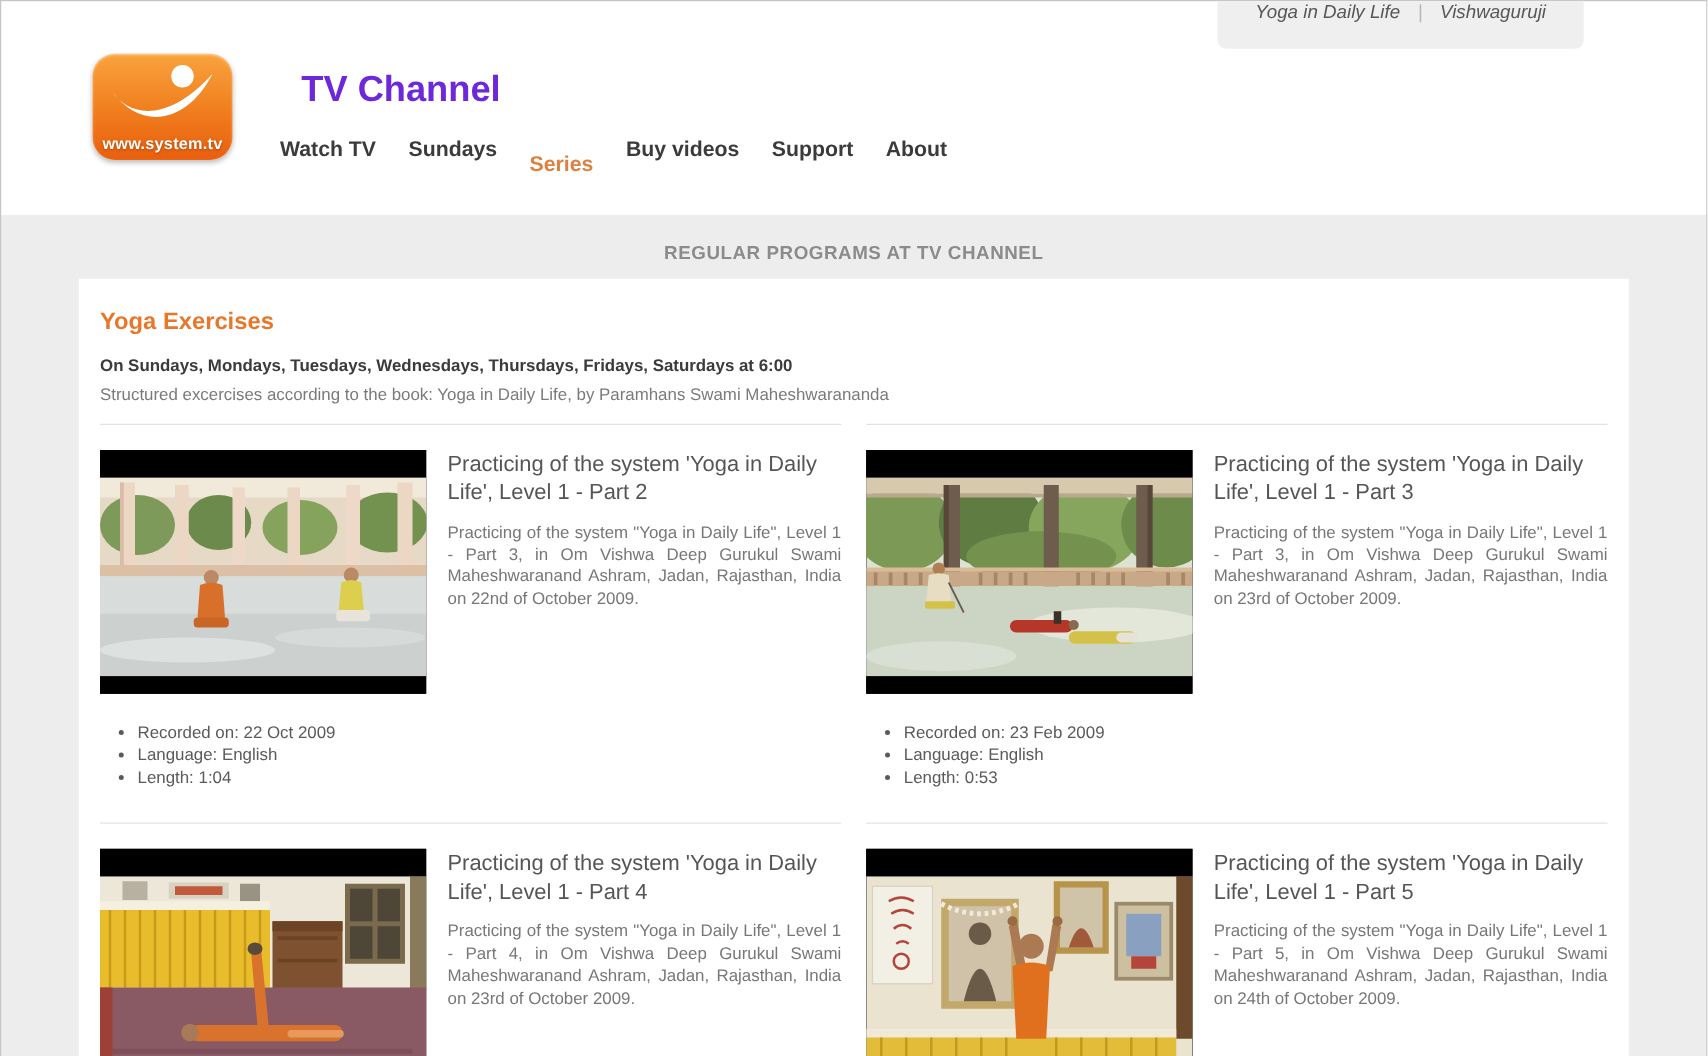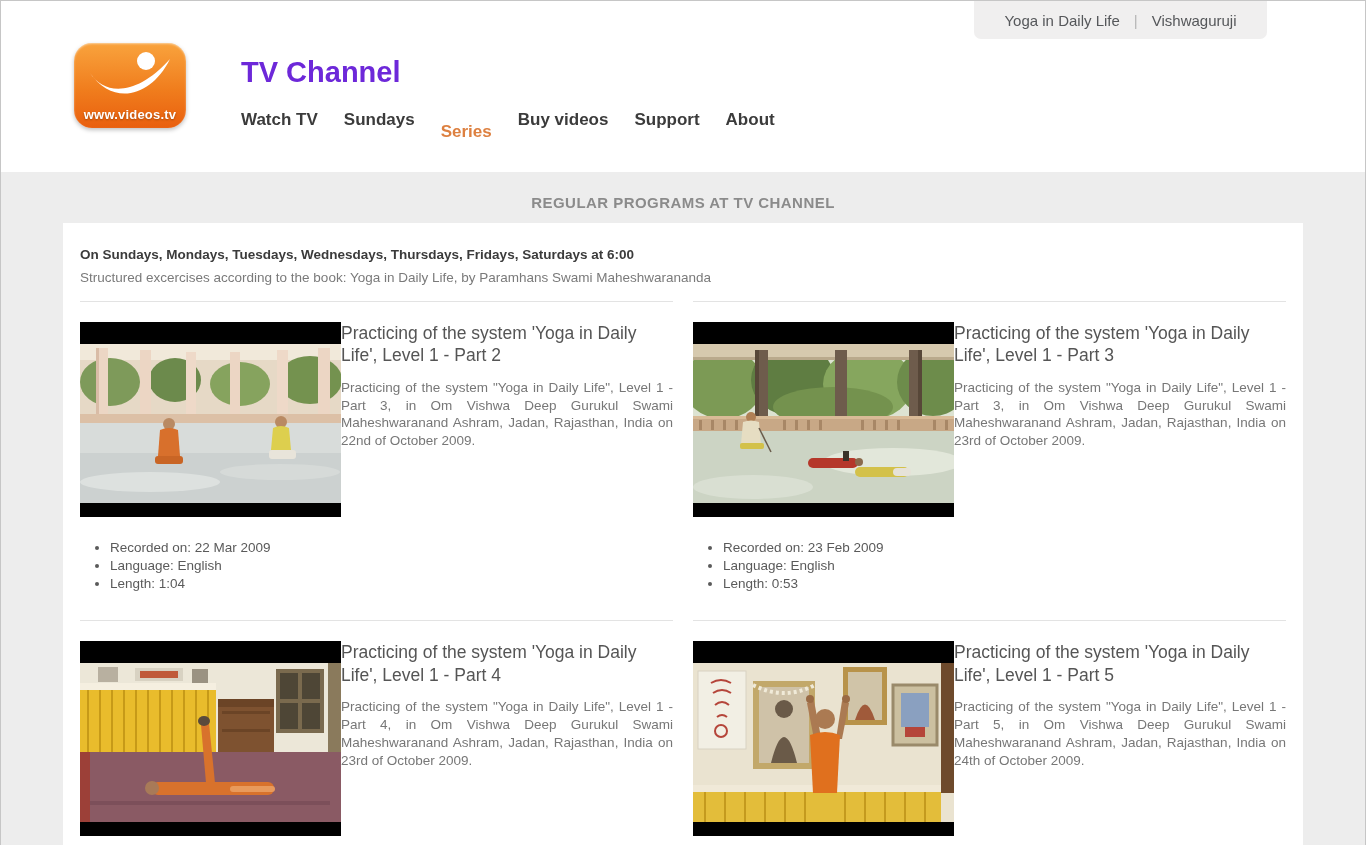--- a/index.html
+++ b/index.html
@@ -4,50 +4,50 @@
 <style>
   * { margin:0; padding:0; box-sizing:border-box; }
   html,body { width:1366px; height:845px; overflow:hidden; background:#fff; }
   body { font-family:"Liberation Sans","DejaVu Sans",sans-serif; color:#555; }
   .viewport { width:1366px; height:845px; overflow:hidden; border:1px solid #c6c6c6; border-bottom:none; position:relative; background:#ededed; }
 
   
   .header { height:171px; background:#fff; position:relative; }
   .topbar { position:absolute; top:0; right:98px; width:293px; height:38px;
             background:#f0efef; border-radius:0 0 7px 7px;
-            display:flex; align-items:center; justify-content:center; gap:14px;
-            font-size:15px; color:#55575a; }
+            display:flex; justify-content:center; gap:14px;
+            font-size:15px; color:#55575a;font-style:italic; }
   .topbar a { color:#55575a; text-decoration:none; cursor:pointer; }
   .topbar .sep { color:#b5b5b5; }
 
   .logo { position:absolute; left:73px; top:42px; width:112px; height:85px;
           background:linear-gradient(180deg,#f9a33d 0%,#f07d1d 55%,#e95f0e 100%);
           border-radius:18px; box-shadow:0 2px 4px rgba(0,0,0,.25), inset 0 1px 2px rgba(255,255,255,.5);
           display:flex; flex-direction:column; align-items:center; justify-content:flex-end; padding-bottom:6px; }
   .logo svg { position:absolute; top:8px; left:10px; }
   .logo .logo-url { font-size:13px; font-weight:bold; color:#fff; text-shadow:0 1px 2px rgba(120,50,0,.6); letter-spacing:.2px; }
 
   .site-title { position:absolute; left:240px; top:55px; font-size:29px; font-weight:bold; color:#6d28d9; }
-  .main-nav { position:absolute; left:240px; top:109px; display:flex; gap:26px; }
+  .main-nav { position:absolute; left:223px; top:109px; display:flex; gap:26px; }
   .main-nav a { font-size:17px; font-weight:bold; color:#3b3b3b; text-decoration:none; cursor:pointer; }
   .main-nav a.active { color:#dd8040;margin-top:12px; }
 
   
   .section-heading { text-align:center; padding:22px 0 12px; font-size:15px; font-weight:bold;
                      color:#8b8b8b; letter-spacing:.03em;border-radius:11px; }
 
   
   .card { width:1240px; margin:0 auto; background:#fff; padding:24px 17px 0; min-height:625px; }
   .series-title { font-size:19px; font-weight:bold; color:#e8772a; margin-bottom:16px; }
   .series-schedule { font-size:13.5px; font-weight:bold; color:#3b3b3b; margin-bottom:8px; }
   .series-book { font-size:13.5px; color:#7a7a7a; margin-bottom:16px; }
 
   .programs { display:grid; grid-template-columns:1fr 1fr; column-gap:20px; }
   .program-item { border-top:1px solid #e3e3e3; padding:20px 0 28px;
-                  display:grid; grid-template-columns:261px 1fr; 
+                  display:grid; grid-template-columns:261px 1fr; column-gap:17px;
                   grid-template-rows:195px auto; align-items:start; }
   .thumb { grid-column:1; grid-row:1; width:261px; height:195px; background:#000; cursor:pointer; display:block; }
   .prog-text { grid-column:2; grid-row:1 / span 2; }
   .prog-title { font-size:17.5px; color:#555; line-height:1.28; font-weight:normal; margin-bottom:12px; cursor:pointer; }
   .prog-desc { font-size:13.5px; color:#777; line-height:1.32; text-align:justify; }
   .prog-meta { grid-column:1; grid-row:2; margin:22px 0 0 30px; list-style:disc; }
   .prog-meta li { font-size:13.5px; color:#5a5a5a; line-height:1.32; }
 </style>
 </head>
 <body>
@@ -59,38 +59,39 @@
       <a>Yoga in Daily Life</a>
       <span class="sep">|</span>
       <a>Vishwaguruji</a>
     </div>
 
     <div class="logo">
       <svg width="92" height="54" viewBox="0 0 92 54">
         <circle cx="62" cy="10" r="9" fill="#ffffff"></circle>
         <path d="M6 22 C 20 44, 52 46, 86 8 C 66 48, 28 54, 6 22 Z" fill="#ffffff"></path>
       </svg>
-      <span class="logo-url">www.videos.tv</span>
+      <span class="logo-url">www.system.tv</span>
     </div>
 
     <div class="site-title">TV Channel</div>
 
     <nav class="main-nav">
       <a>Watch TV</a>
       <a>Sundays</a>
       <a class="active">Series</a>
       <a>Buy videos</a>
       <a>Support</a>
       <a>About</a>
     </nav>
   </div>
 
   <div class="section-heading">REGULAR PROGRAMS AT TV CHANNEL</div>
 
   <div class="card">
+    <h2 class="series-title">Yoga Exercises</h2>
     <div class="series-schedule">On Sundays, Mondays, Tuesdays, Wednesdays, Thursdays, Fridays, Saturdays at 6:00</div>
     <div class="series-book">Structured excercises according to the book: Yoga in Daily Life, by Paramhans Swami Maheshwarananda</div>
 
     <div class="programs">
 
       <div class="program-item">
         <svg class="thumb" viewBox="0 0 261 195">
           <rect x="0" y="0" width="261" height="195" fill="#000"></rect>
           <rect x="0" y="22" width="261" height="159" fill="#e6d9c6"></rect>
           <rect x="0" y="22" width="261" height="16" fill="#f1e9da"></rect>
@@ -117,21 +118,21 @@
           <path d="M193 106 Q201 102 209 106 L211 128 Q201 132 191 128 Z" fill="#ddcf4e"></path>
           <rect x="189" y="128" width="27" height="9" rx="3" fill="#e8e4da"></rect>
           <rect x="0" y="0" width="261" height="22" fill="#000"></rect>
           <rect x="0" y="181" width="261" height="14" fill="#000"></rect>
         </svg>
         <div class="prog-text">
           <h3 class="prog-title">Practicing of the system 'Yoga in Daily Life', Level 1 - Part 2</h3>
           <p class="prog-desc">Practicing of the system "Yoga in Daily Life", Level 1 - Part 3, in Om Vishwa Deep Gurukul Swami Maheshwaranand Ashram, Jadan, Rajasthan, India on 22nd of October 2009.</p>
         </div>
         <ul class="prog-meta">
-          <li>Recorded on: 22 Mar 2009</li>
+          <li>Recorded on: 22 Oct 2009</li>
           <li>Language: English</li>
           <li>Length: 1:04</li>
         </ul>
       </div>
 
       <div class="program-item">
         <svg class="thumb" viewBox="0 0 261 195">
           <rect x="0" y="0" width="261" height="195" fill="#000"></rect>
           <rect x="0" y="22" width="261" height="159" fill="#dde3d2"></rect>
           <ellipse cx="30" cy="62" rx="40" ry="35" fill="#7c9a55"></ellipse>

